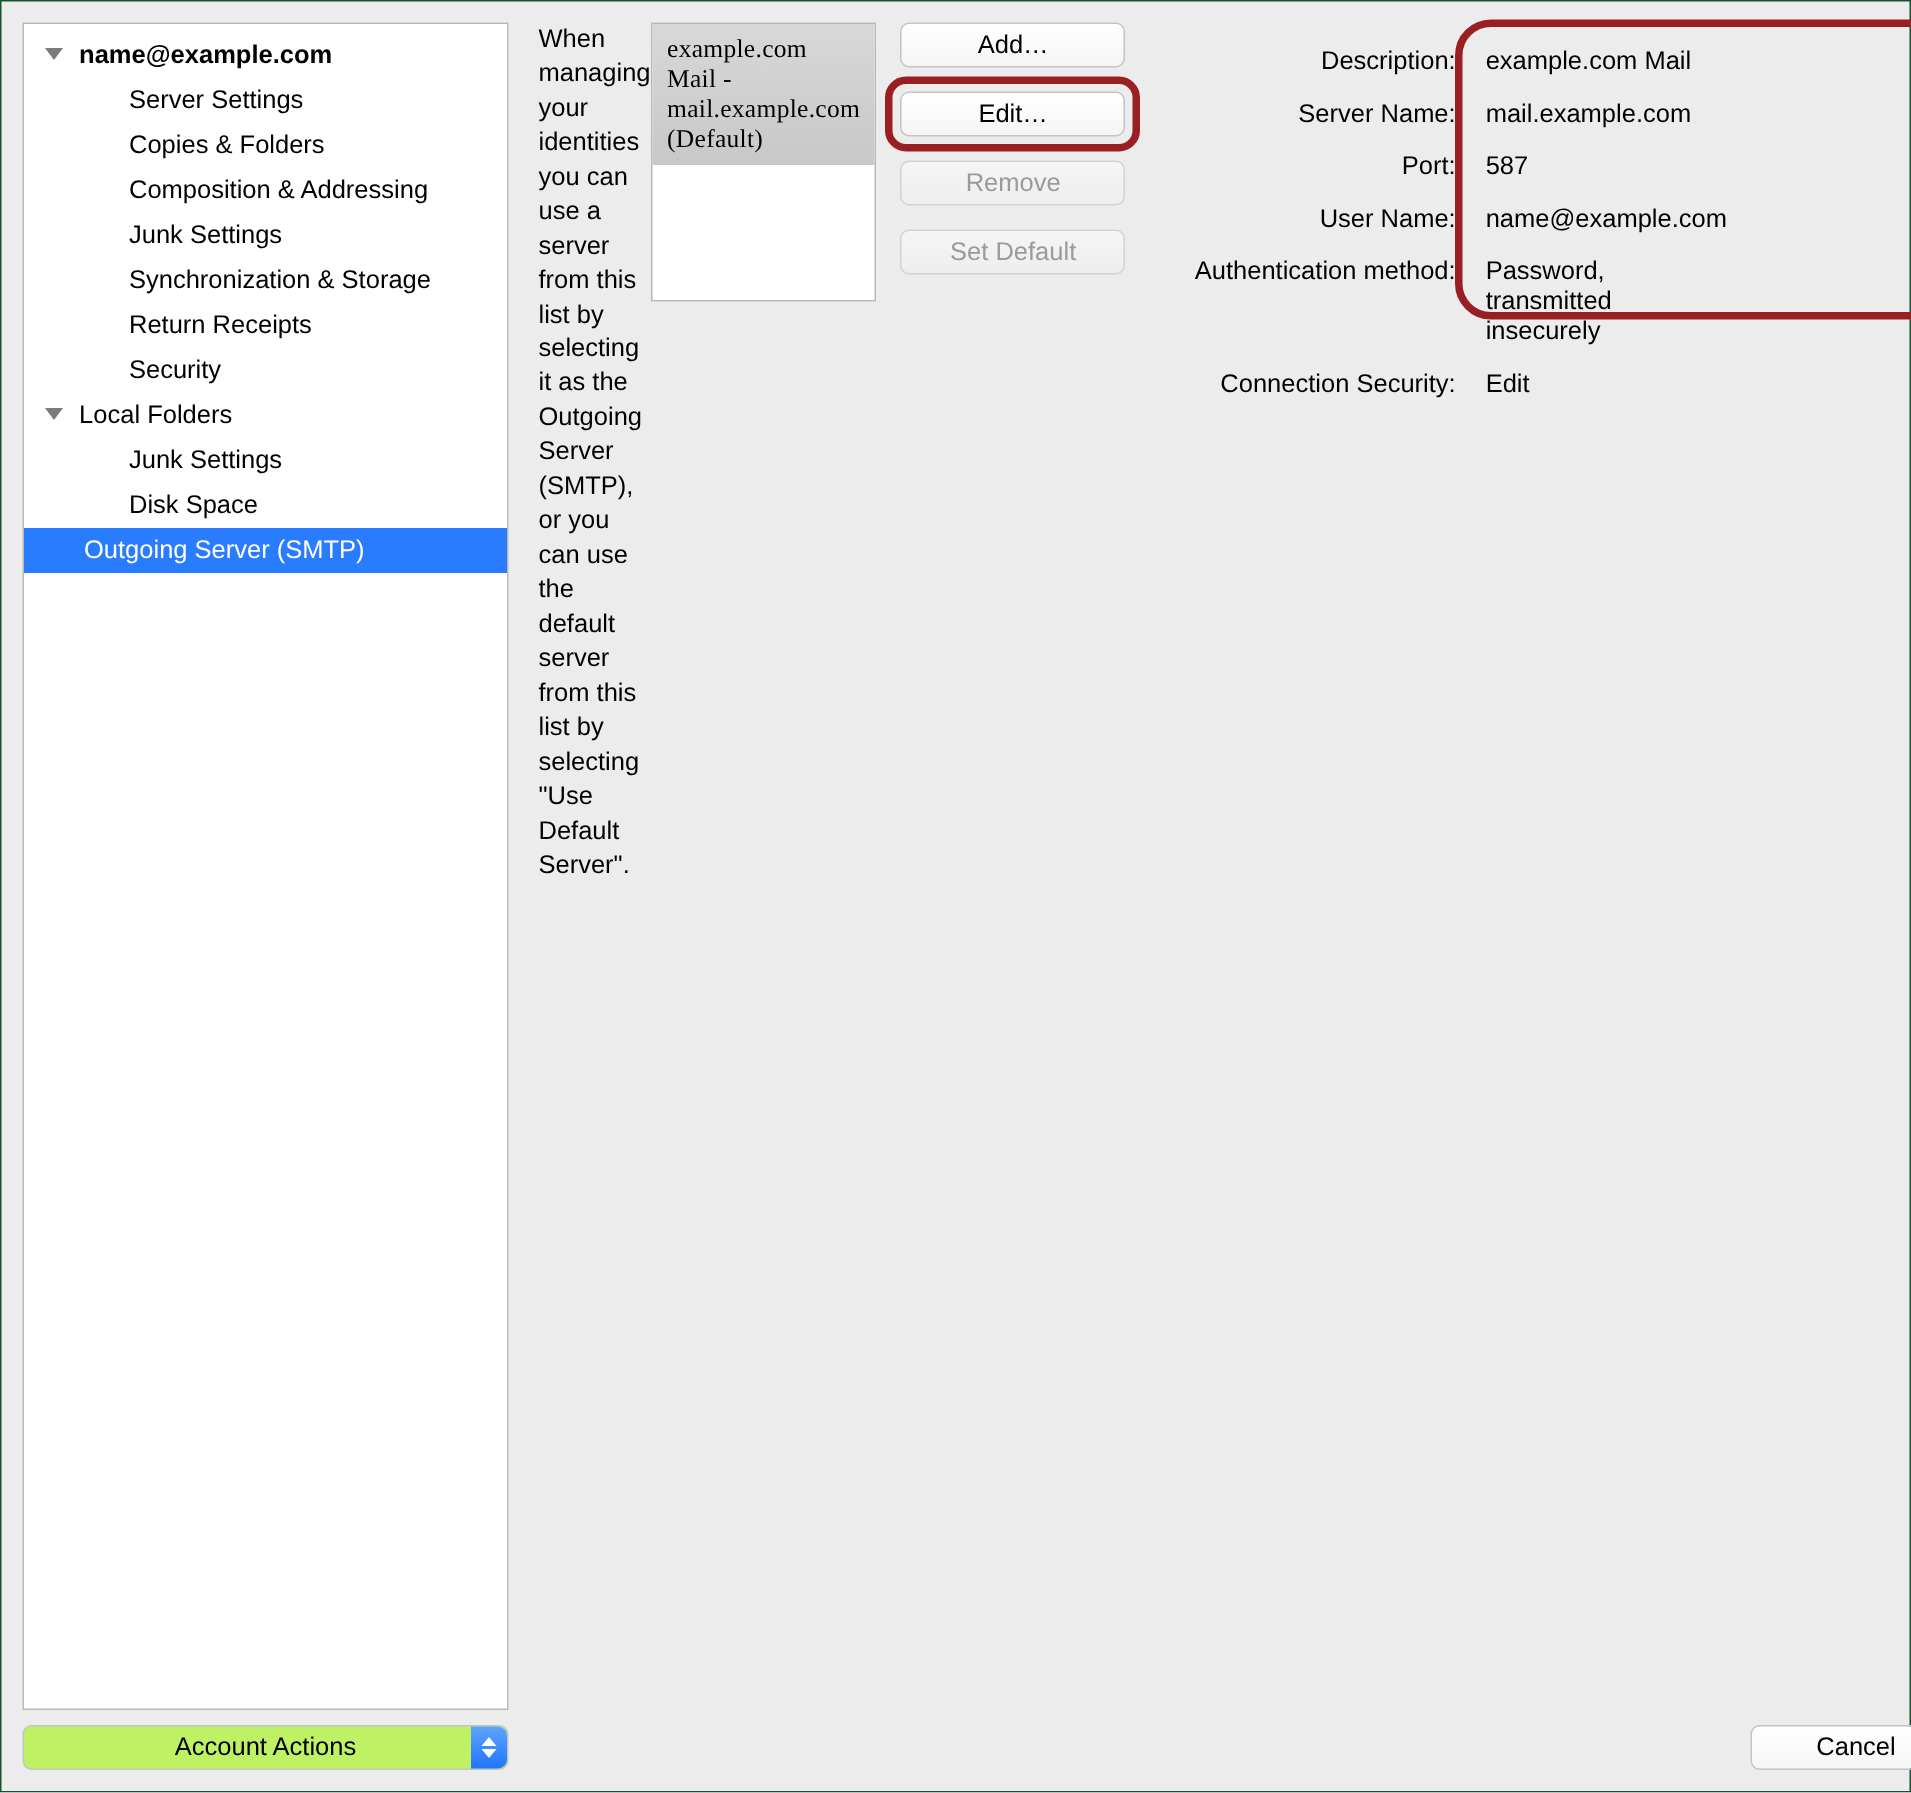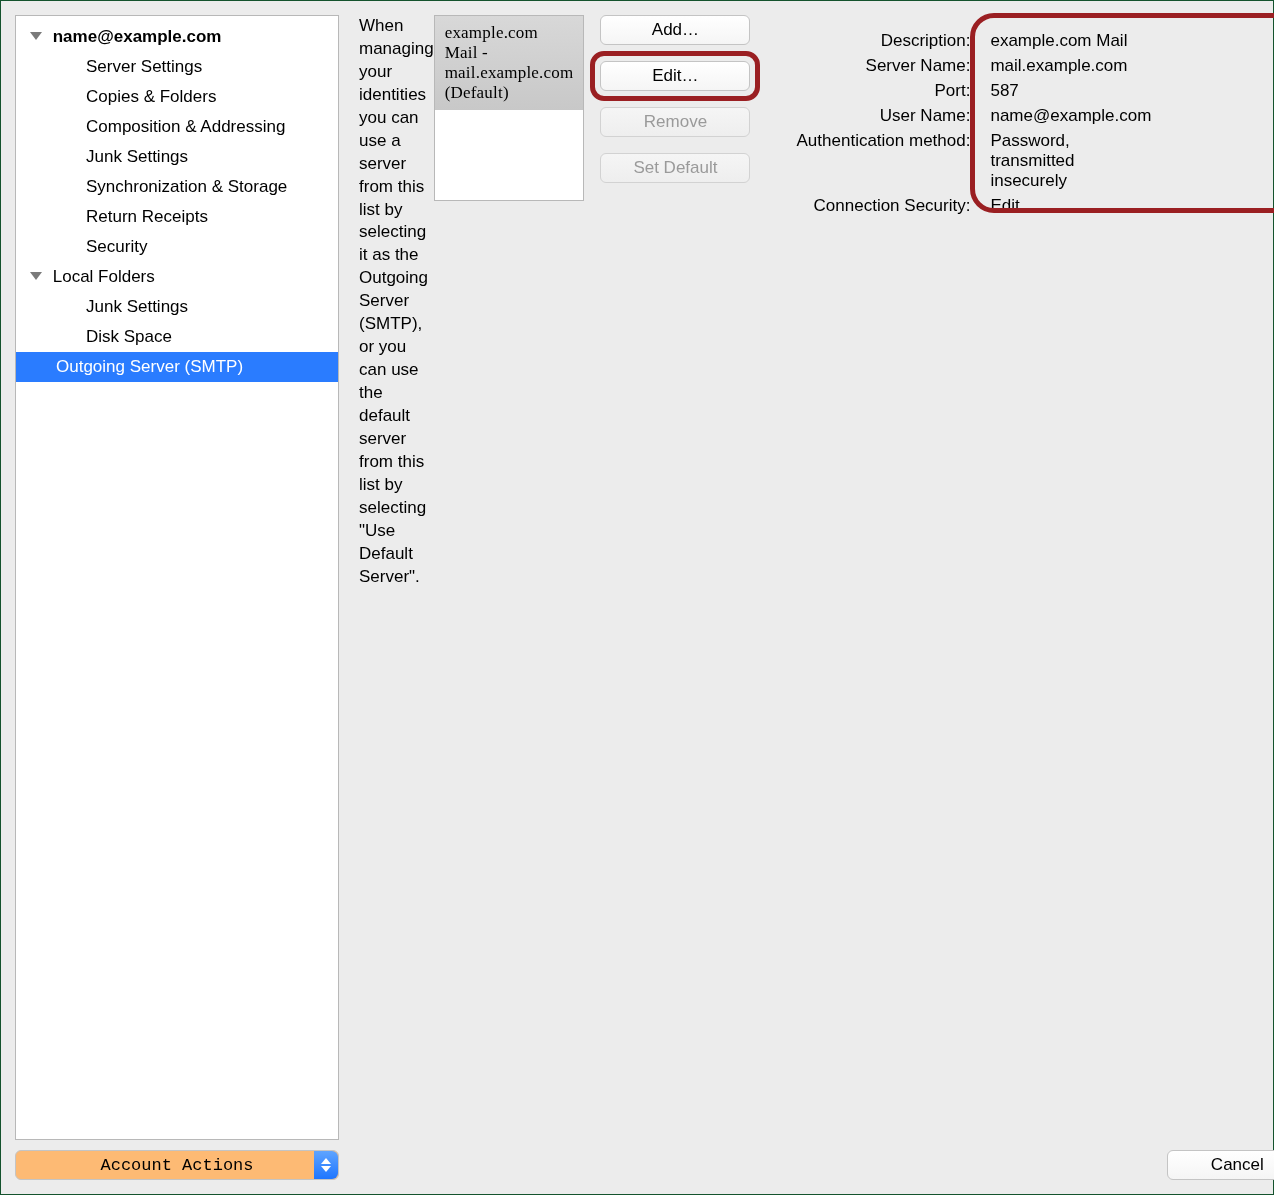--- a/index.html
+++ b/index.html
@@ -76,27 +76,26 @@
     }
     .account-actions {
       margin-top: 10px;
       position: relative;
     }
     .select {
       width: 100%;
       height: 30px;
       border: 1px solid #c4c4c4;
       border-radius: 6px;
-      background: #fdba74;
+      background: #bef264;
       display: flex;
       align-items: center;
       justify-content: center;
       position: relative;
       font-size: 17px;
-      font-family: Liberation Mono, monospace;
     }
     .select .arrows {
       position: absolute;
       right: 0;
       top: 0;
       bottom: 0;
       width: 24px;
       background: linear-gradient(#5ea4ff, #1f76ff);
       border-top-right-radius: 6px;
       border-bottom-right-radius: 6px;
@@ -182,21 +181,21 @@
       pointer-events: none;
     }
     .details {
       position: relative;
       width: 565px;
       margin-top: 4px;
     }
     .details-table {
       display: grid;
       grid-template-columns: 220px 1fr;
-      row-gap: 5px;
+      row-gap: 15px;
       font-size: 17px;
       padding: 12px 16px 12px 10px;
     }
     .details-table .label {
       text-align: right;
       padding-right: 10px;
     }
     .details-table .value {
       padding-left: 10px;
     }

